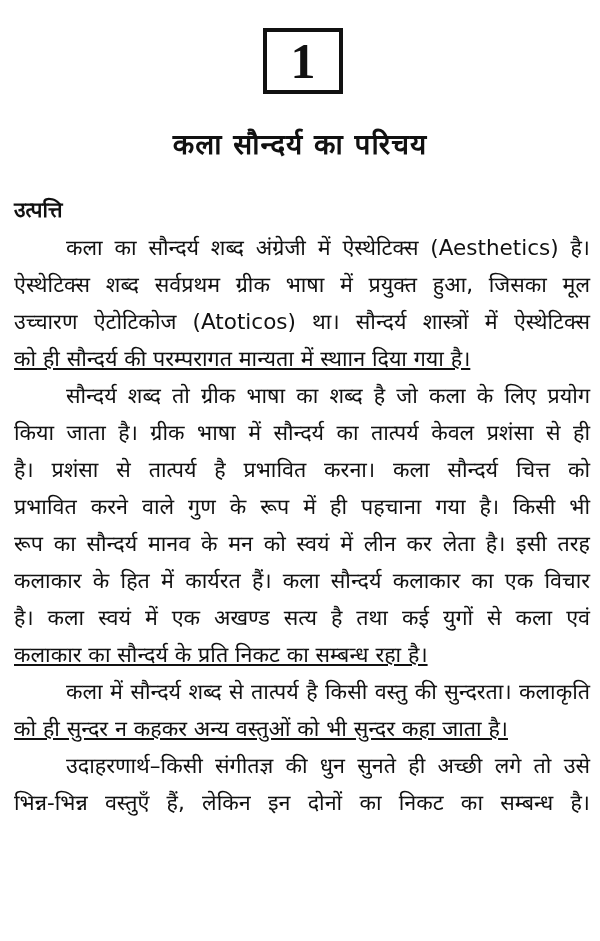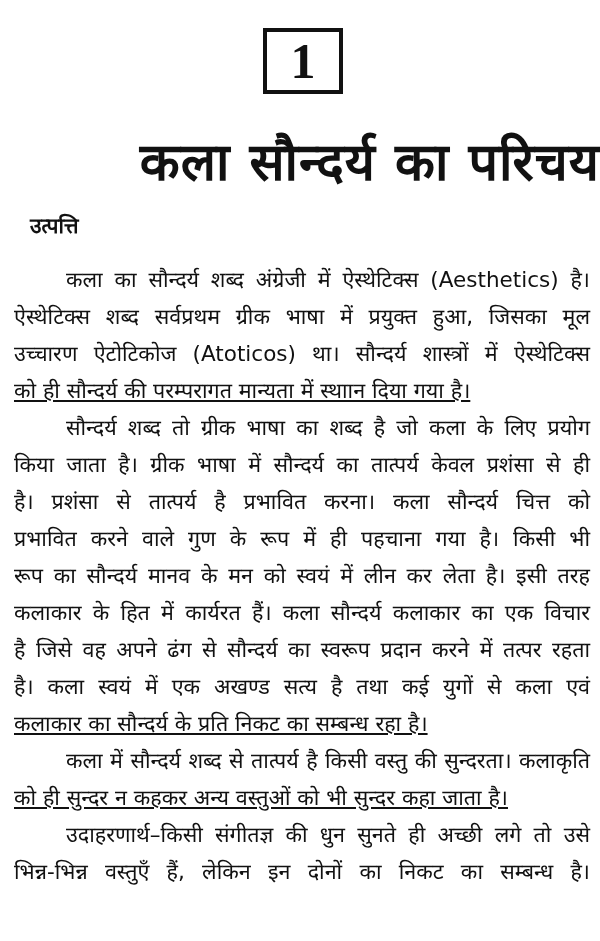--- a/index.html
+++ b/index.html
@@ -9,28 +9,28 @@
       font-family: "DejaVu Sans", sans-serif;
     }
     .chapter-box {
       position: absolute; left: 263px; top: 28px; width: 72px; height: 58px;
       border: 4px solid #111; display: flex; align-items: center; justify-content: center;
     }
     .chapter-num {
       font-family: "Liberation Serif", serif; font-weight: bold; font-size: 50px; line-height: 1;
     }
     .title {
-      position: absolute; left: 0; right: 0; top: 124px; text-align: right;
-      font-size: 52px; font-weight: bold; letter-spacing: 1px;
+      position: absolute; left: 0; right: 0; top: 124px; text-align: center;
+      font-size: 28px; font-weight: bold; letter-spacing: 1px;
     }
     .content {
       position: absolute; left: 14px; right: 10px; top: 192px;
       font-size: 21.5px; line-height: 37px; text-align: justify;
     }
-    .section-heading { font-weight: bold; font-size: 21px; margin: 16px; }
+    .section-heading { font-weight: bold; font-size: 21px; margin: 0; }
     .line { display: block; text-align: justify; text-align-last: justify; white-space: nowrap; }
     .line.last { text-align-last: left; text-decoration: underline; }
     .line.indent { padding-left: 52px; }
     .bold-lead { font-weight: normal; }
   </style>
 </head>
 <body>
 
 <div class="chapter-box">
   <span class="chapter-num">1</span>
@@ -48,21 +48,20 @@
     <span class="line last">को ही सौन्दर्य की परम्परागत मान्यता में स्थाान दिया गया है।</span>
   </div>
 
   <div>
     <span class="line indent">सौन्दर्य शब्द तो ग्रीक भाषा का शब्द है जो कला के लिए प्रयोग</span>
     <span class="line">किया जाता है। ग्रीक भाषा में सौन्दर्य का तात्पर्य केवल प्रशंसा से ही</span>
     <span class="line">है। प्रशंसा से तात्पर्य है प्रभावित करना। कला सौन्दर्य चित्त को</span>
     <span class="line">प्रभावित करने वाले गुण के रूप में ही पहचाना गया है। किसी भी</span>
     <span class="line">रूप का सौन्दर्य मानव के मन को स्वयं में लीन कर लेता है। इसी तरह</span>
     <span class="line">कलाकार के हित में कार्यरत हैं। कला सौन्दर्य कलाकार का एक विचार</span>
-    <span class="line">है जिसे वह अपने ढंग से सौन्दर्य का स्वरूप प्रदान करने में तत्पर रहता</span>
     <span class="line">है। कला स्वयं में एक अखण्ड सत्य है तथा कई युगों से कला एवं</span>
     <span class="line last">कलाकार का सौन्दर्य के प्रति निकट का सम्बन्ध रहा है।</span>
   </div>
 
   <div>
     <span class="line indent">कला में सौन्दर्य शब्द से तात्पर्य है किसी वस्तु की सुन्दरता। कलाकृति</span>
     <span class="line last">को ही सुन्दर न कहकर अन्य वस्तुओं को भी सुन्दर कहा जाता है।</span>
   </div>
 
   <div>

